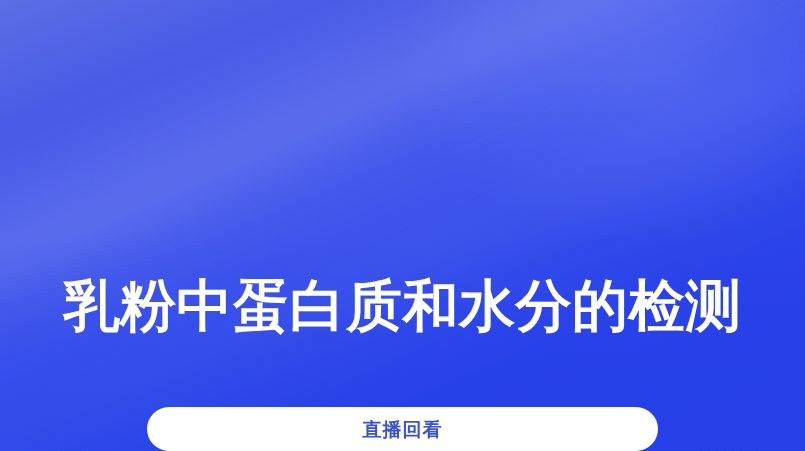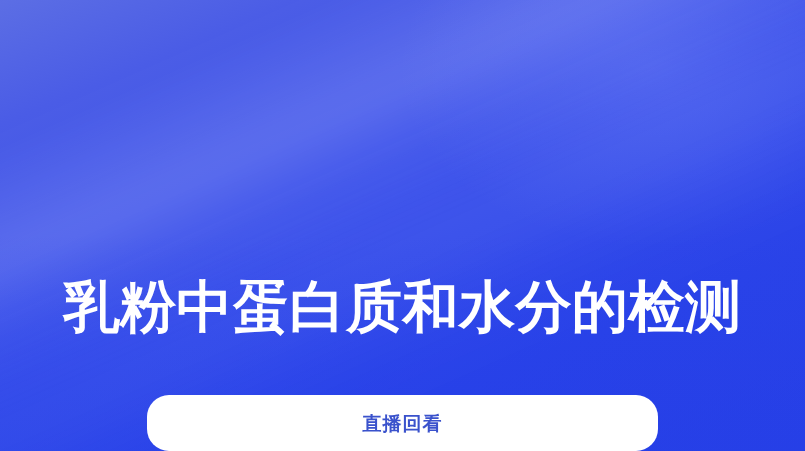--- a/index.html
+++ b/index.html
@@ -110,23 +110,23 @@
     color: #ffffff;
     font-size: 56px;
     font-weight: bold;
     line-height: 1.08;
     letter-spacing: 0.5px;
     white-space: nowrap;
     text-align: center;
   }
 
   .cta-button {
-    margin-top: 20px;
+    margin-top: 33px;
     width: 511px;
-    height: 56px;
+    height: 44px;
     background: #ffffff;
     border: none;
     border-radius: 22px;
     display: flex;
     align-items: center;
     justify-content: center;
     cursor: pointer;
     padding: 0;
   }
 

